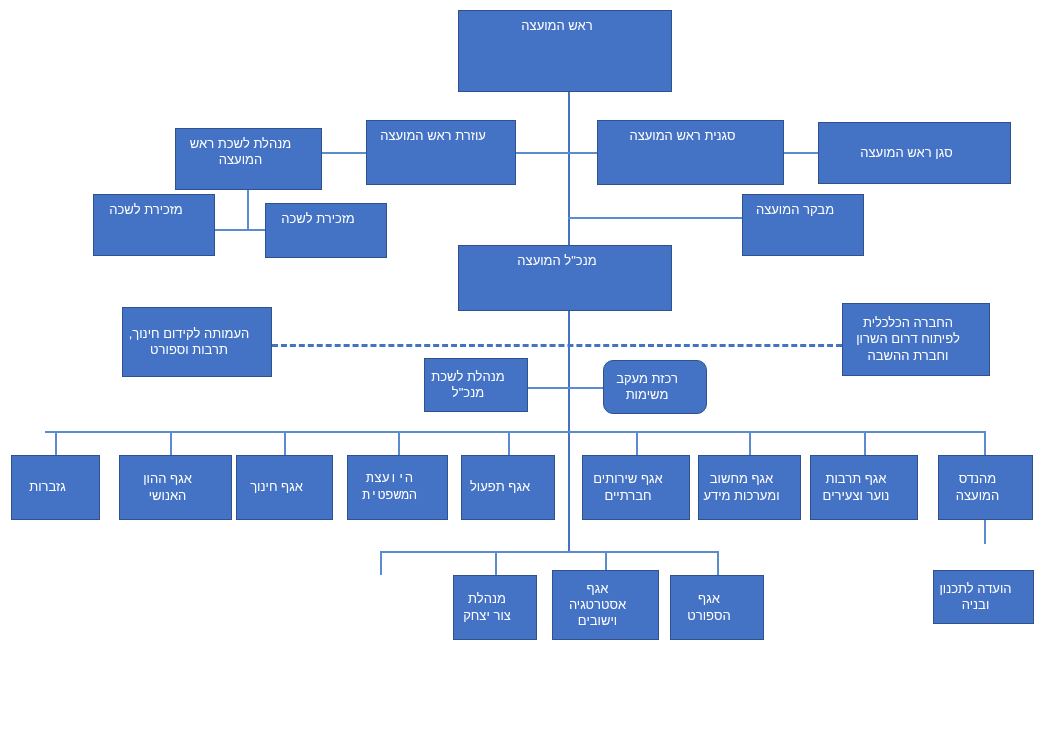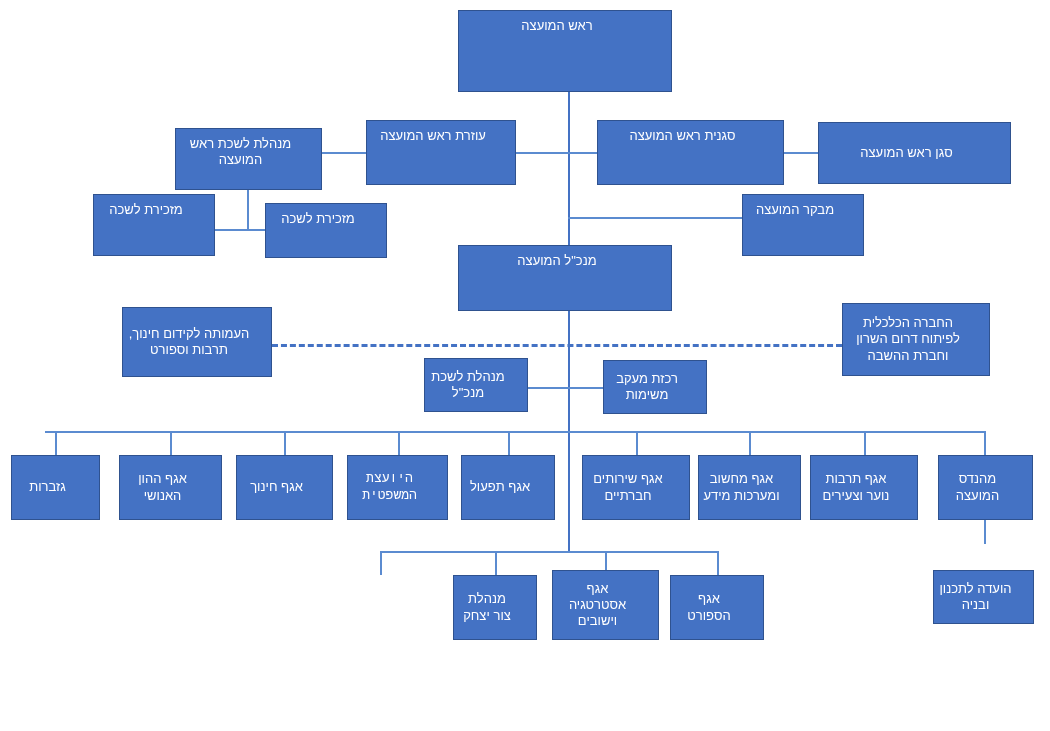--- a/index.html
+++ b/index.html
@@ -116,24 +116,24 @@
   <div class="node" style="left:93px; top:194px; width:122px; height:62px;">מזכירת לשכה</div>
   <div class="node" style="left:265px; top:203px; width:122px; height:55px;">מזכירת לשכה</div>
   <div class="node" style="left:742px; top:194px; width:122px; height:62px;">מבקר המועצה</div>
 
   <div class="node" style="left:458px; top:245px; width:214px; height:66px;">מנכ"ל המועצה</div>
 
   <div class="node mid" style="left:122px; top:307px; width:150px; height:70px;">העמותה לקידום חינוך, תרבות וספורט</div>
   <div class="node mid" style="left:842px; top:303px; width:148px; height:73px;">החברה הכלכלית לפיתוח דרום השרון וחברת ההשבה</div>
 
   <div class="node mid" style="left:424px; top:358px; width:104px; height:54px;">מנהלת לשכת מנכ"ל</div>
-  <div class="node mid" style="left:603px; top:360px; width:104px; height:54px;">רכזת מעקב משימות</div>
+  <div class="node mid" style="left:603px; top:360px; width:104px; height:54px;border-radius:10px;">רכזת מעקב משימות</div>
 
   <div class="node mid" style="left:11px; top:455px; width:89px; height:65px;">גזברות</div>
-  <div class="node mid" style="left:119px; top:455px; width:103px; height:65px;">אגף ההון האנושי</div>
+  <div class="node mid" style="left:119px; top:455px; width:113px; height:65px;">אגף ההון האנושי</div>
   <div class="node mid" style="left:236px; top:455px; width:97px; height:65px;">אגף חינוך</div>
   <div class="node mid" style="left:347px; top:455px; width:101px; height:65px;font-family:Liberation Mono, monospace;">היועצת המשפטית</div>
   <div class="node mid" style="left:461px; top:455px; width:94px; height:65px;">אגף תפעול</div>
   <div class="node mid" style="left:582px; top:455px; width:108px; height:65px;">אגף שירותים חברתיים</div>
   <div class="node mid" style="left:698px; top:455px; width:103px; height:65px;">אגף מחשוב ומערכות מידע</div>
   <div class="node mid" style="left:810px; top:455px; width:108px; height:65px;">אגף תרבות נוער וצעירים</div>
   <div class="node mid" style="left:938px; top:455px; width:95px; height:65px;">מהנדס המועצה</div>
 
   <div class="node mid" style="left:933px; top:544px; width:101px; height:54px;margin-top:26px;">הועדה לתכנון ובניה</div>
 

